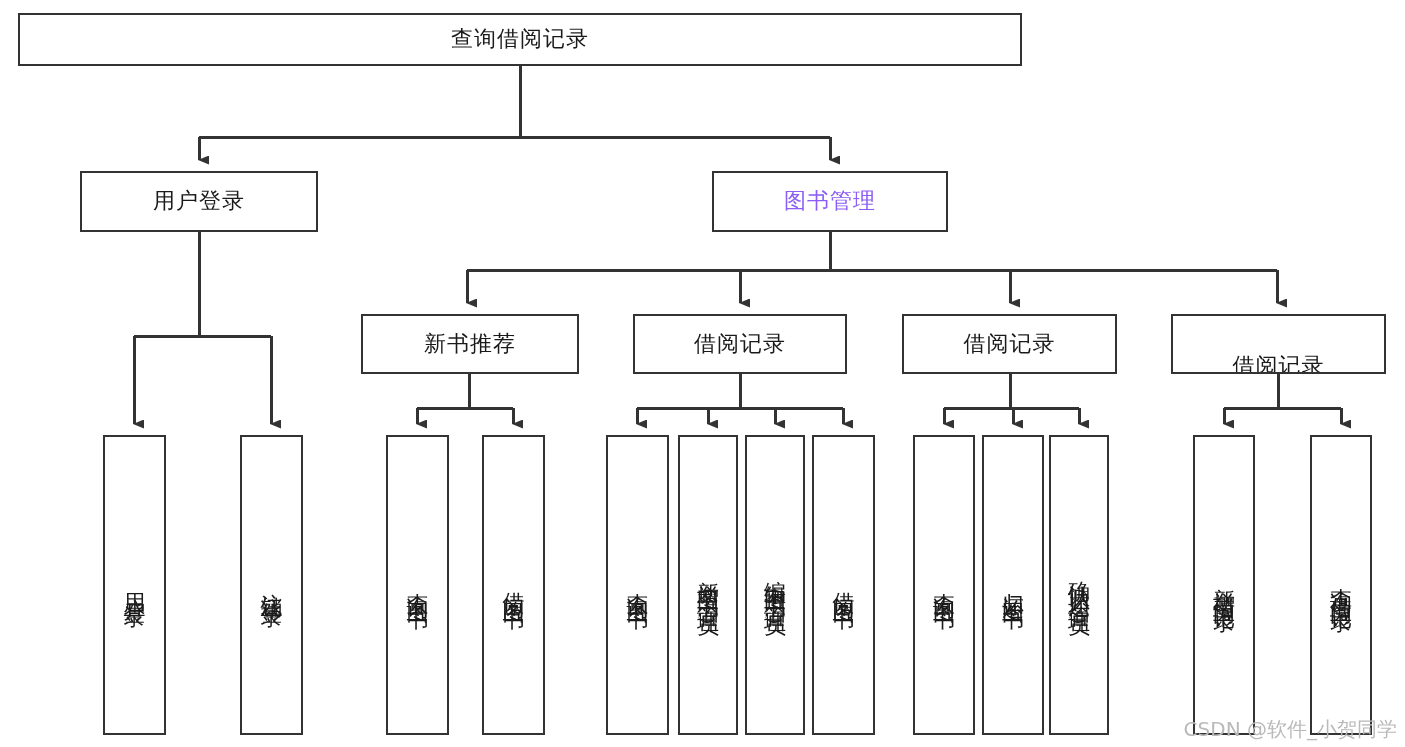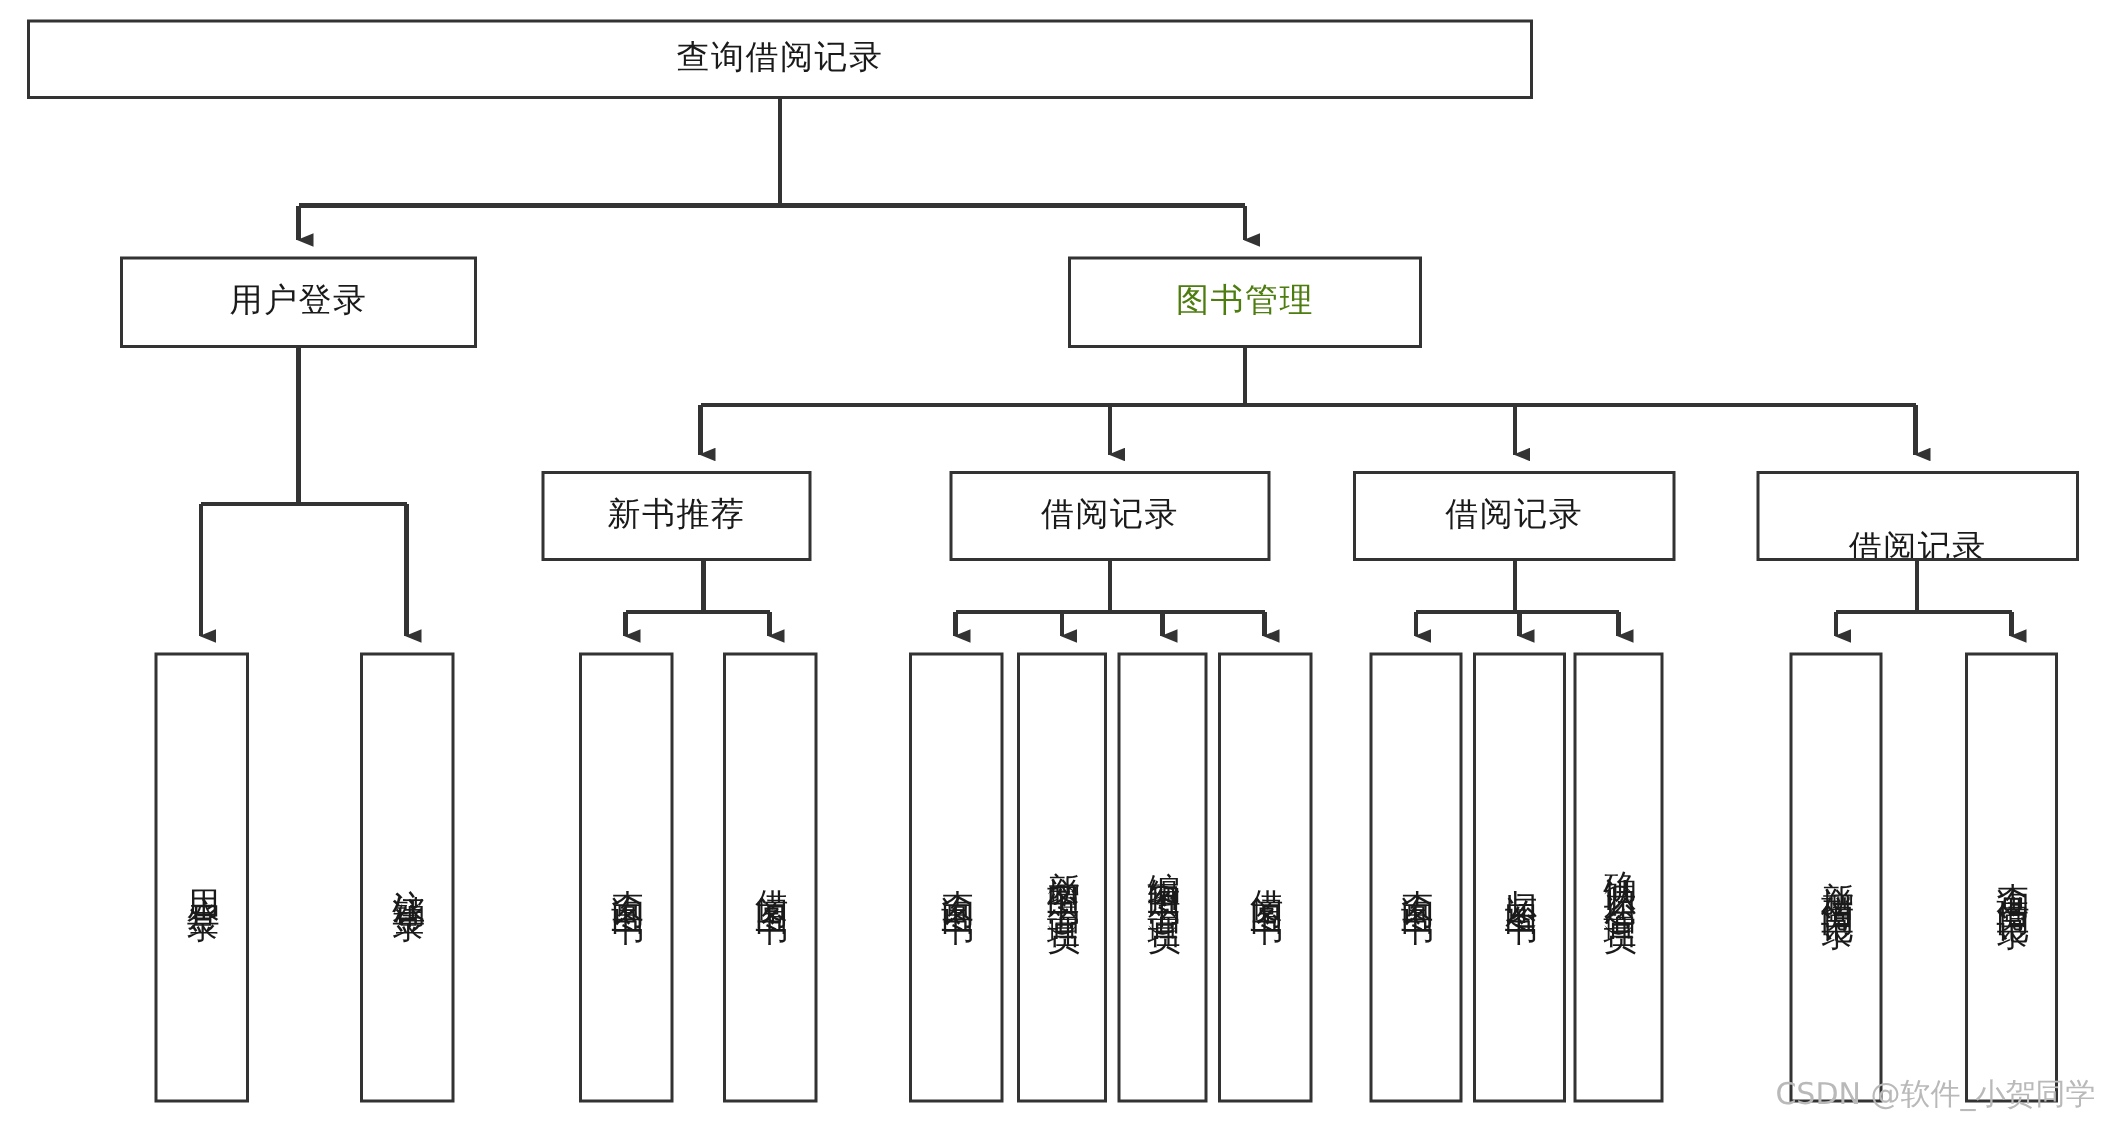--- a/index.html
+++ b/index.html
@@ -123,23 +123,23 @@
   </svg>
 
   <div id="node-layer">
       <div class="node node-h" style="left: 18px; top: 13px; width: 1004px; height: 53px; border-color: rgb(51, 51, 51); background: rgb(255, 255, 255);">
         <span class="node-label" style="color: rgb(26, 26, 26);">查询借阅记录</span>
       </div>
       <div class="node node-h" style="left: 80px; top: 171px; width: 238px; height: 61px; border-color: rgb(51, 51, 51); background: rgb(255, 255, 255);">
         <span class="node-label" style="color: rgb(26, 26, 26);">用户登录</span>
       </div>
       <div class="node node-h" style="left: 712px; top: 171px; width: 236px; height: 61px; border-color: rgb(51, 51, 51); background: rgb(255, 255, 255);">
-        <span class="node-label" style="color: #4d7c0f;">图书管理</span>
+        <span class="node-label" style="color: #8b5cf6;">图书管理</span>
       </div>
-      <div class="node node-h" style="left: 361px; top: 314px; width: 180px; height: 60px; border-color: rgb(51, 51, 51); background: rgb(255, 255, 255);">
+      <div class="node node-h" style="left: 361px; top: 314px; width: 218px; height: 60px; border-color: rgb(51, 51, 51); background: rgb(255, 255, 255);">
         <span class="node-label" style="color: rgb(26, 26, 26);">新书推荐</span>
       </div>
       <div class="node node-h" style="left: 633px; top: 314px; width: 214px; height: 60px; border-color: rgb(51, 51, 51); background: rgb(255, 255, 255);">
         <span class="node-label" style="color: rgb(26, 26, 26);">借阅记录</span>
       </div>
       <div class="node node-h" style="left: 902px; top: 314px; width: 215px; height: 60px; border-color: rgb(51, 51, 51); background: rgb(255, 255, 255);">
         <span class="node-label" style="color: rgb(26, 26, 26);">借阅记录</span>
       </div>
       <div class="node node-h" style="left: 1171px; top: 314px; width: 215px; height: 60px; border-color: rgb(51, 51, 51); background: rgb(255, 255, 255);">
         <span class="node-label" style="color: rgb(26, 26, 26); margin-top: 44px;">借阅记录</span>

